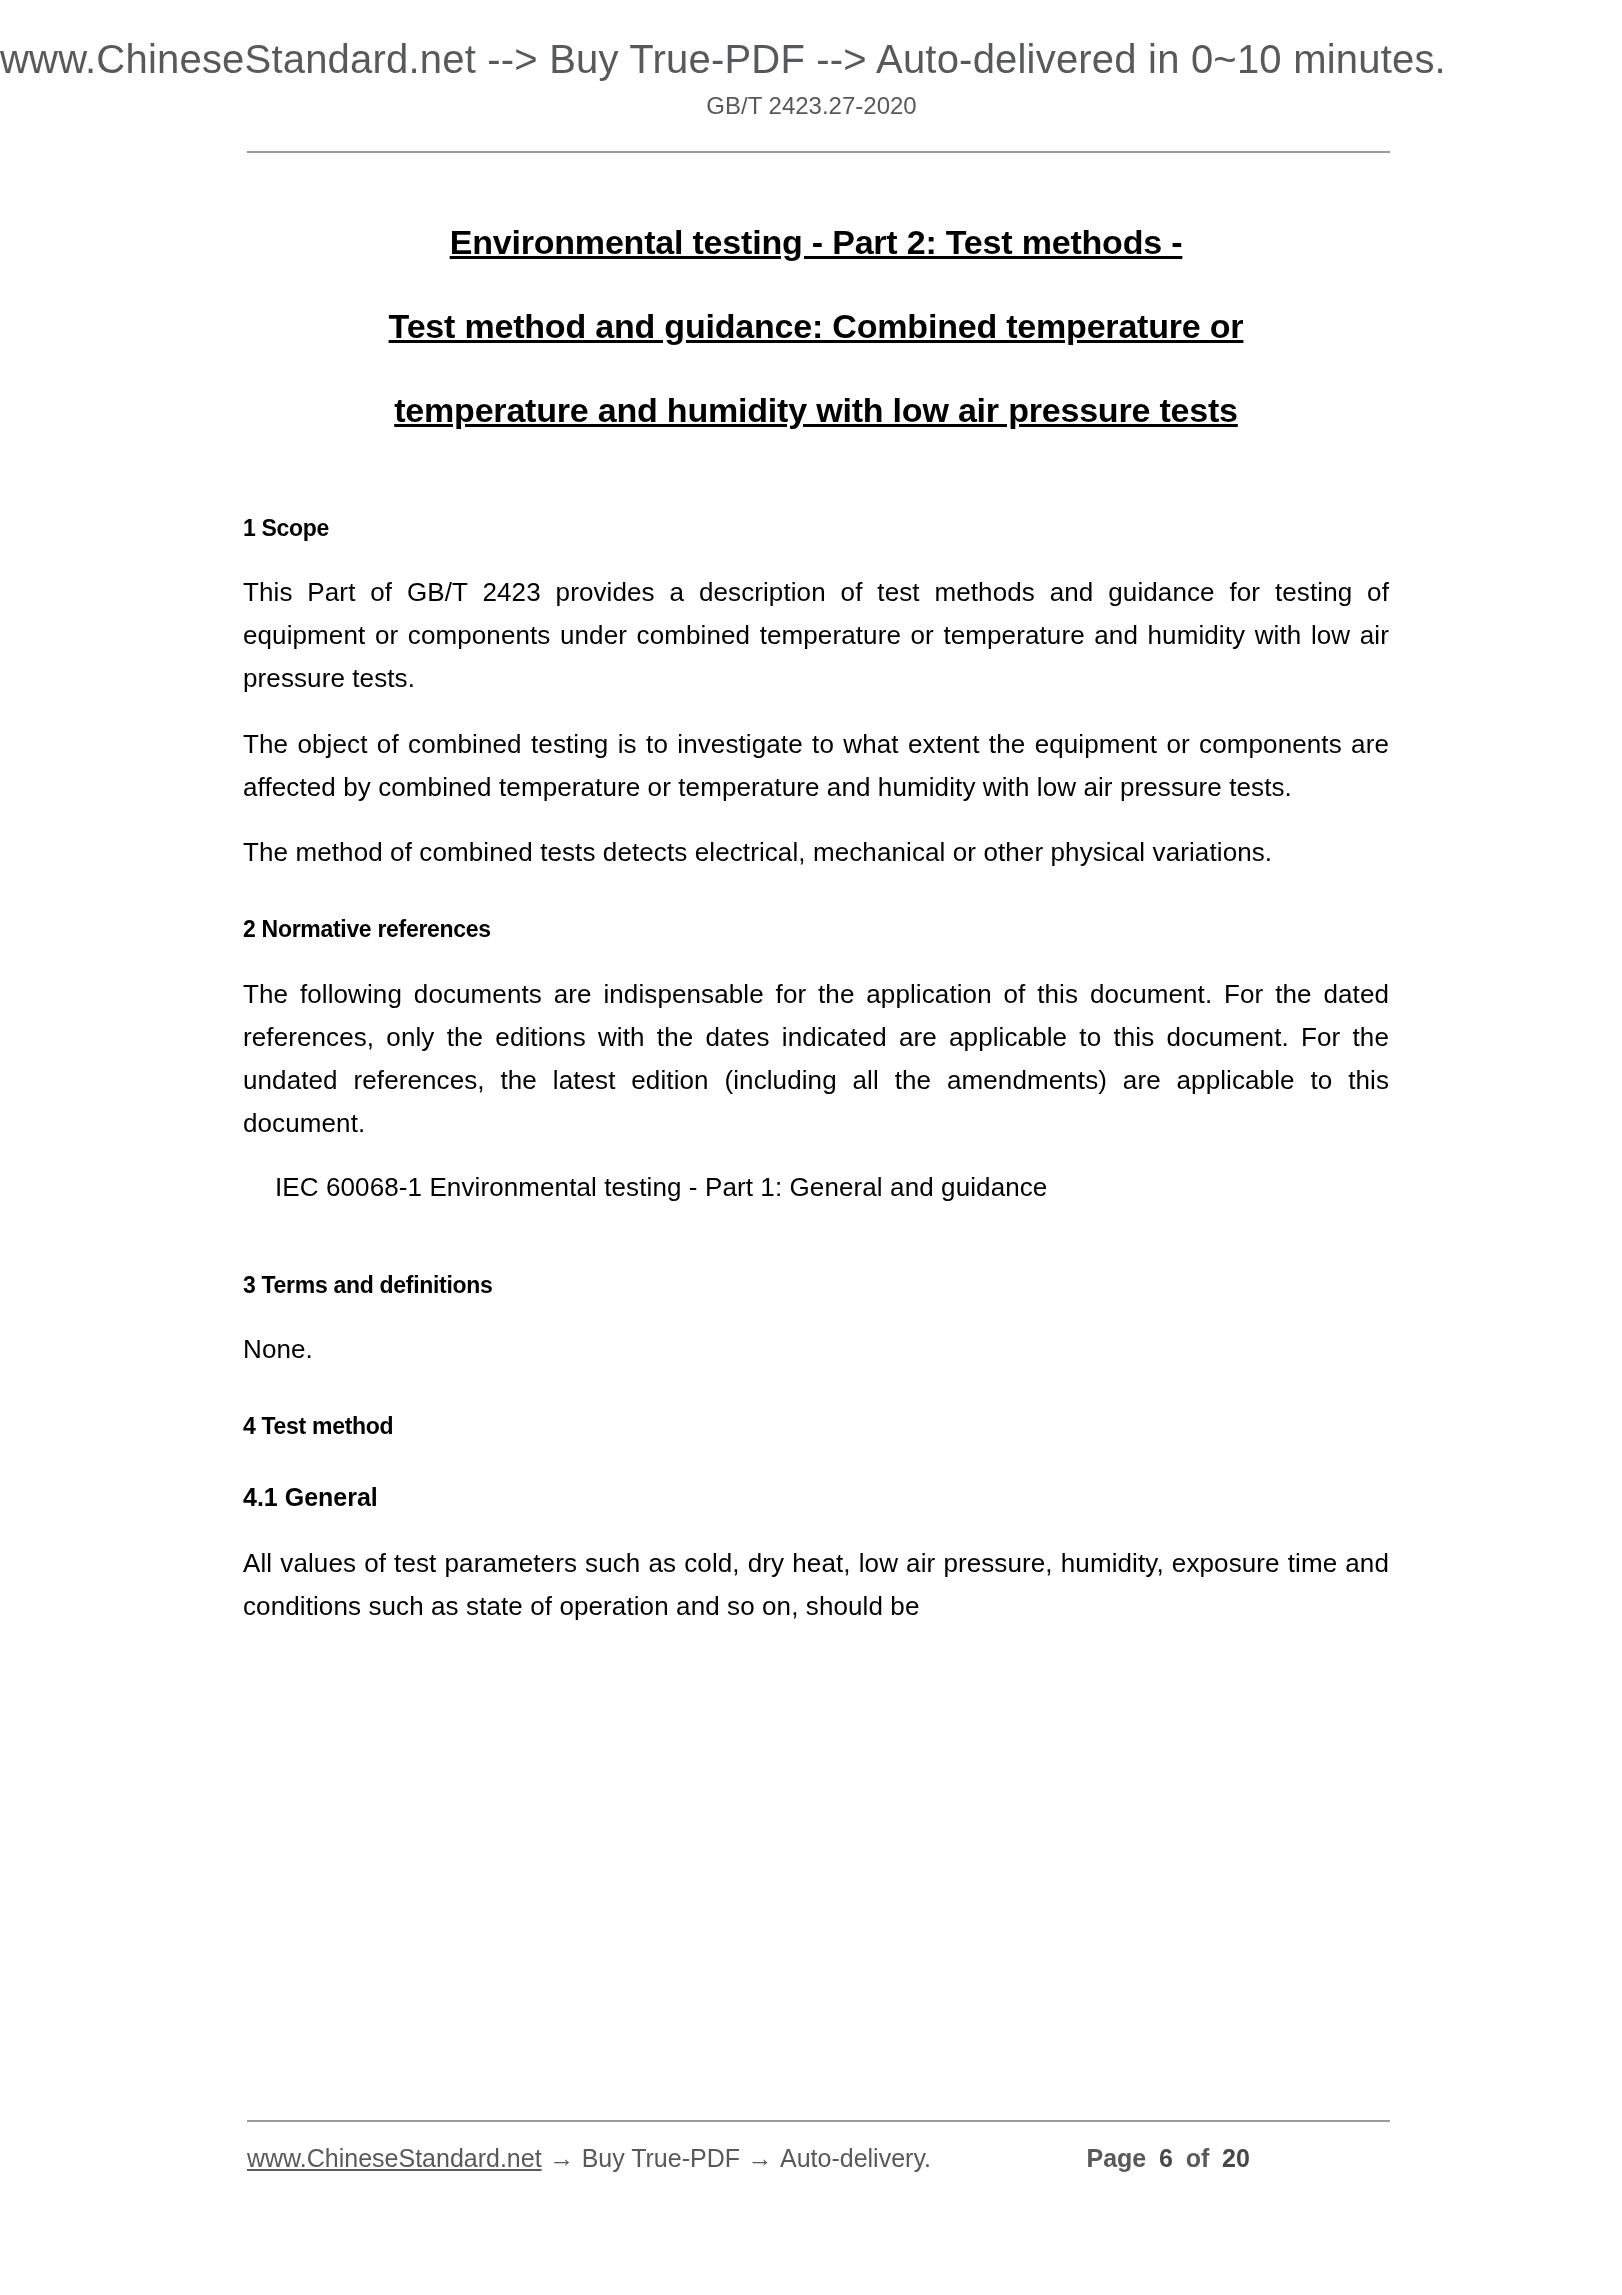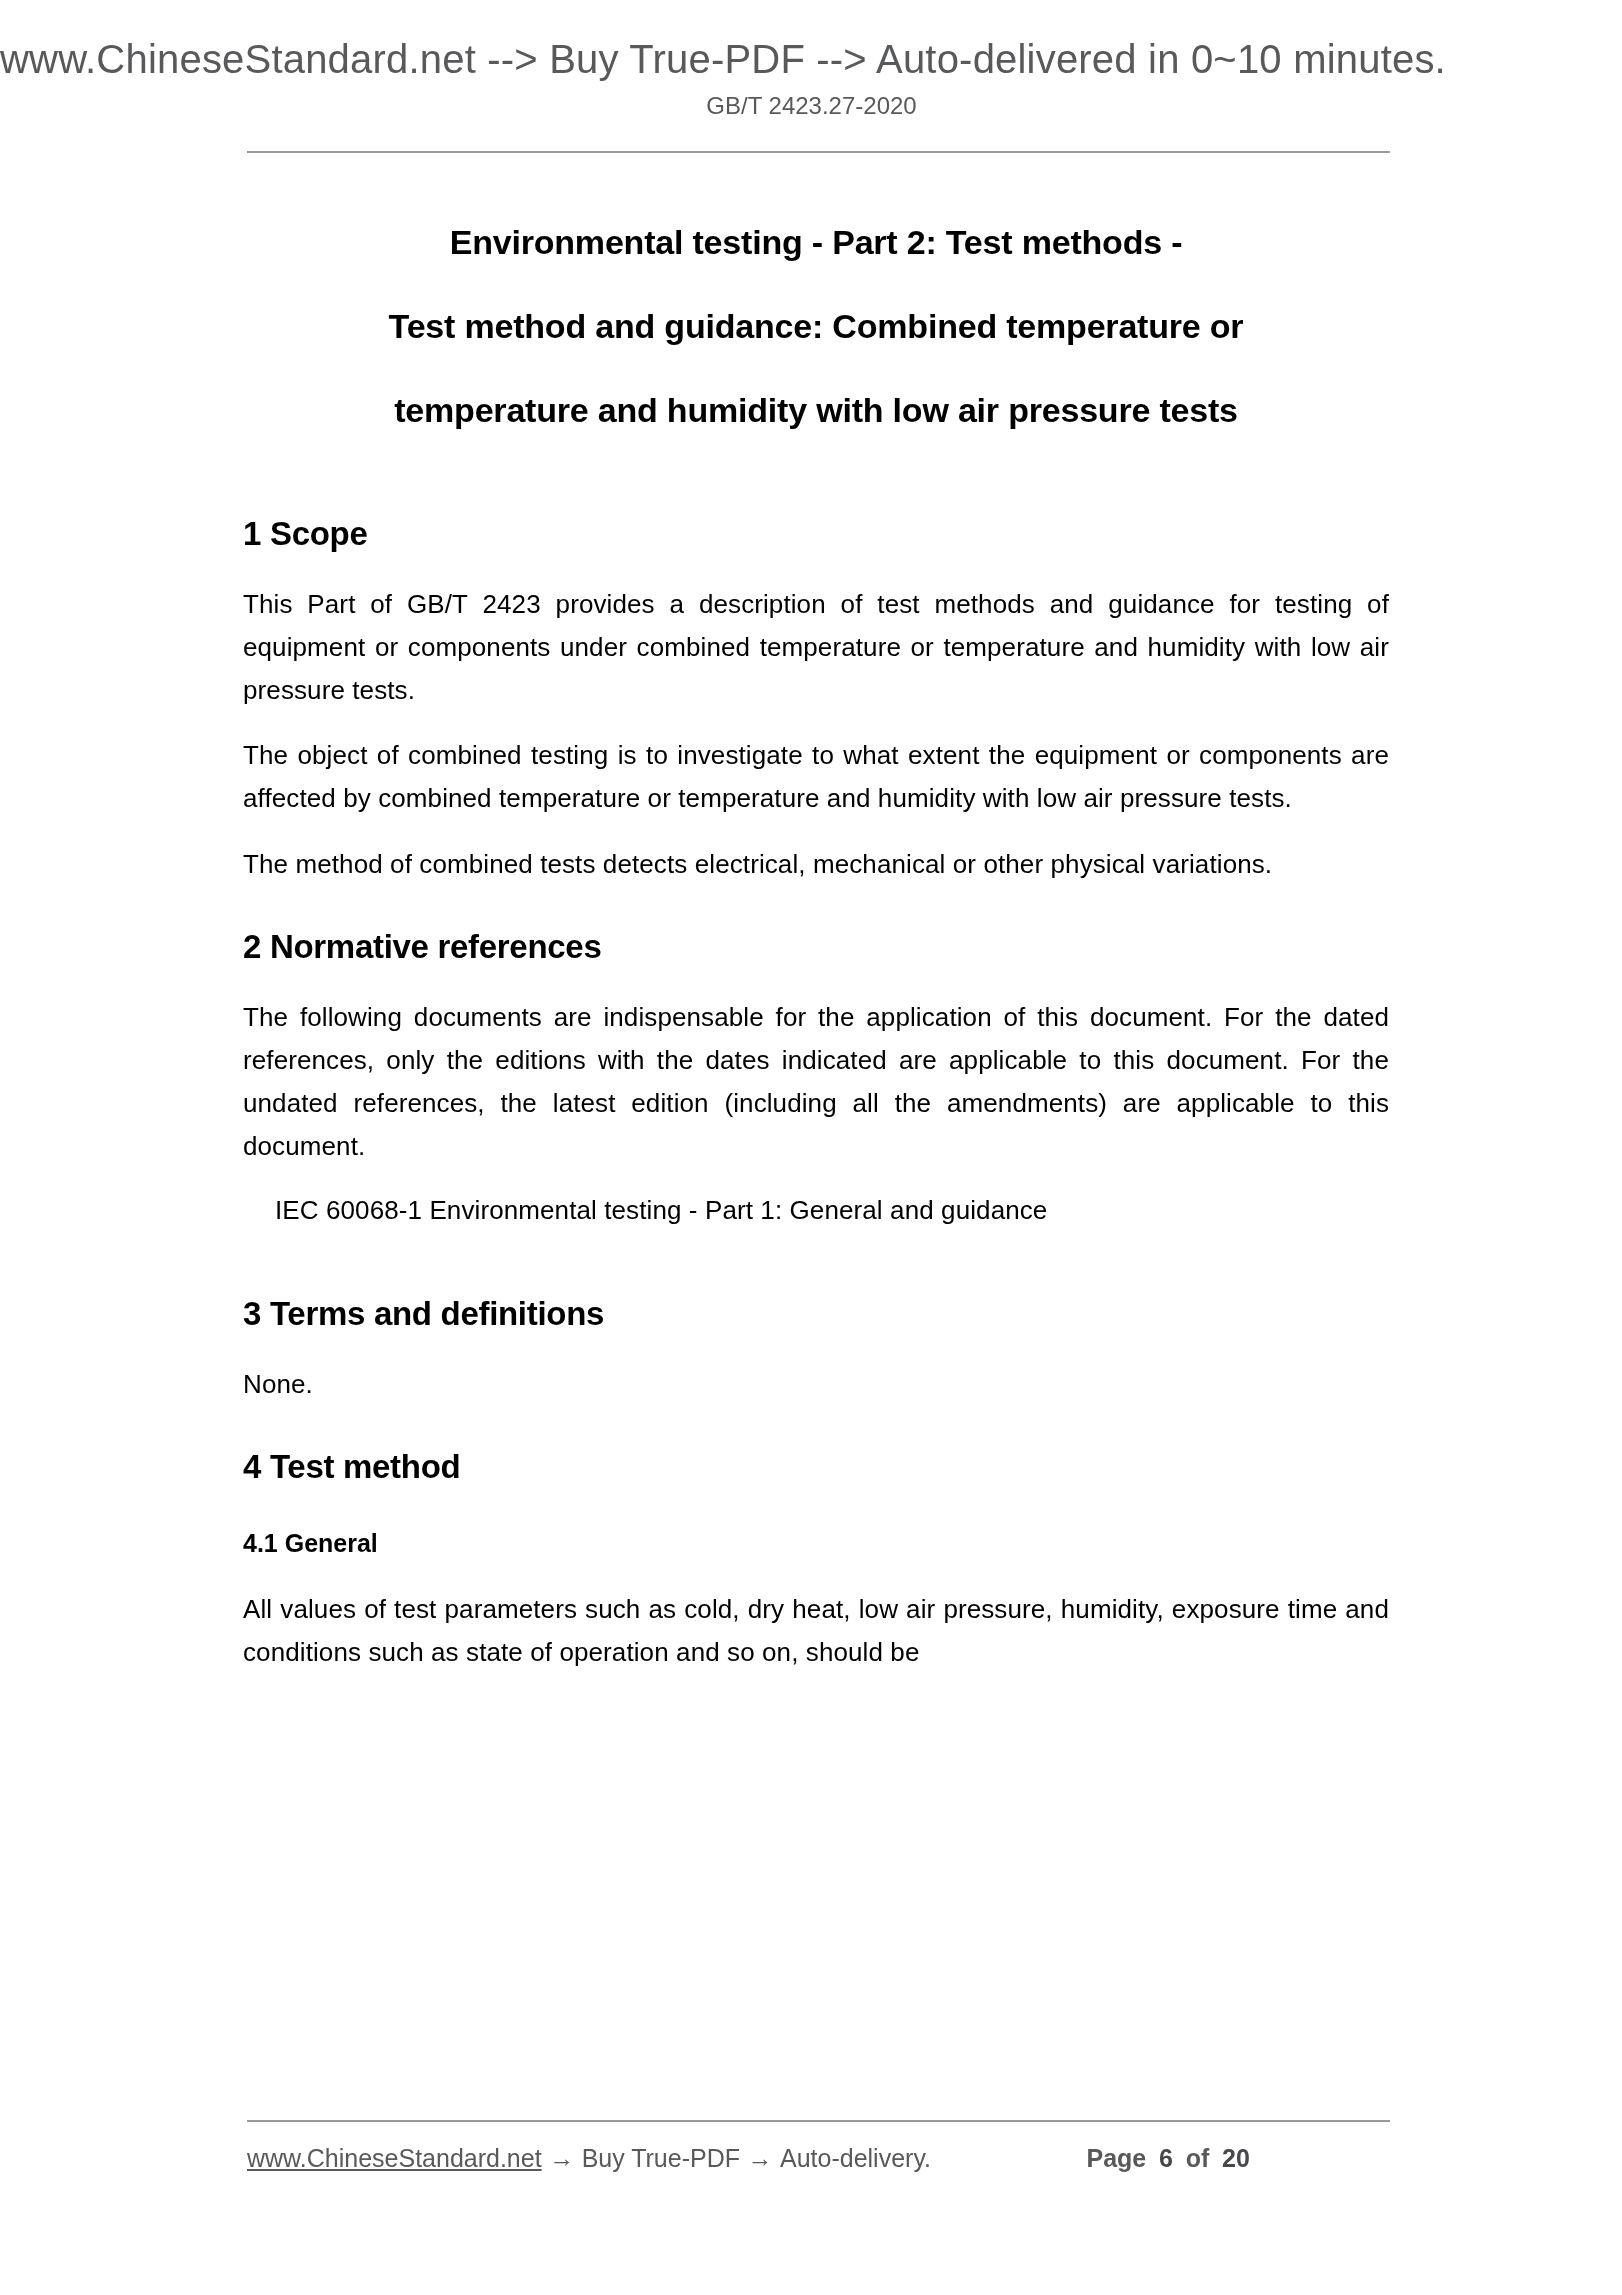--- a/index.html
+++ b/index.html
@@ -58,25 +58,26 @@
     width: 1146px;
   }
 
   .doc-title {
     margin: 0;
     font-size: 34px;
     font-weight: bold;
     text-align: center;
     line-height: 84px;
     letter-spacing: -0.2px;
+    text-decoration: underline;
   }
   .doc-title .tline { display: block; }
 
   h2.section-heading {
-    font-size: 33px;
+    font-size: 23px;
     font-weight: bold;
     margin: 0;
     line-height: 1.15;
     letter-spacing: -0.3px;
   }
   h3.sub-heading {
     font-size: 25px;
     font-weight: bold;
     margin: 0;
     line-height: 1.15;

